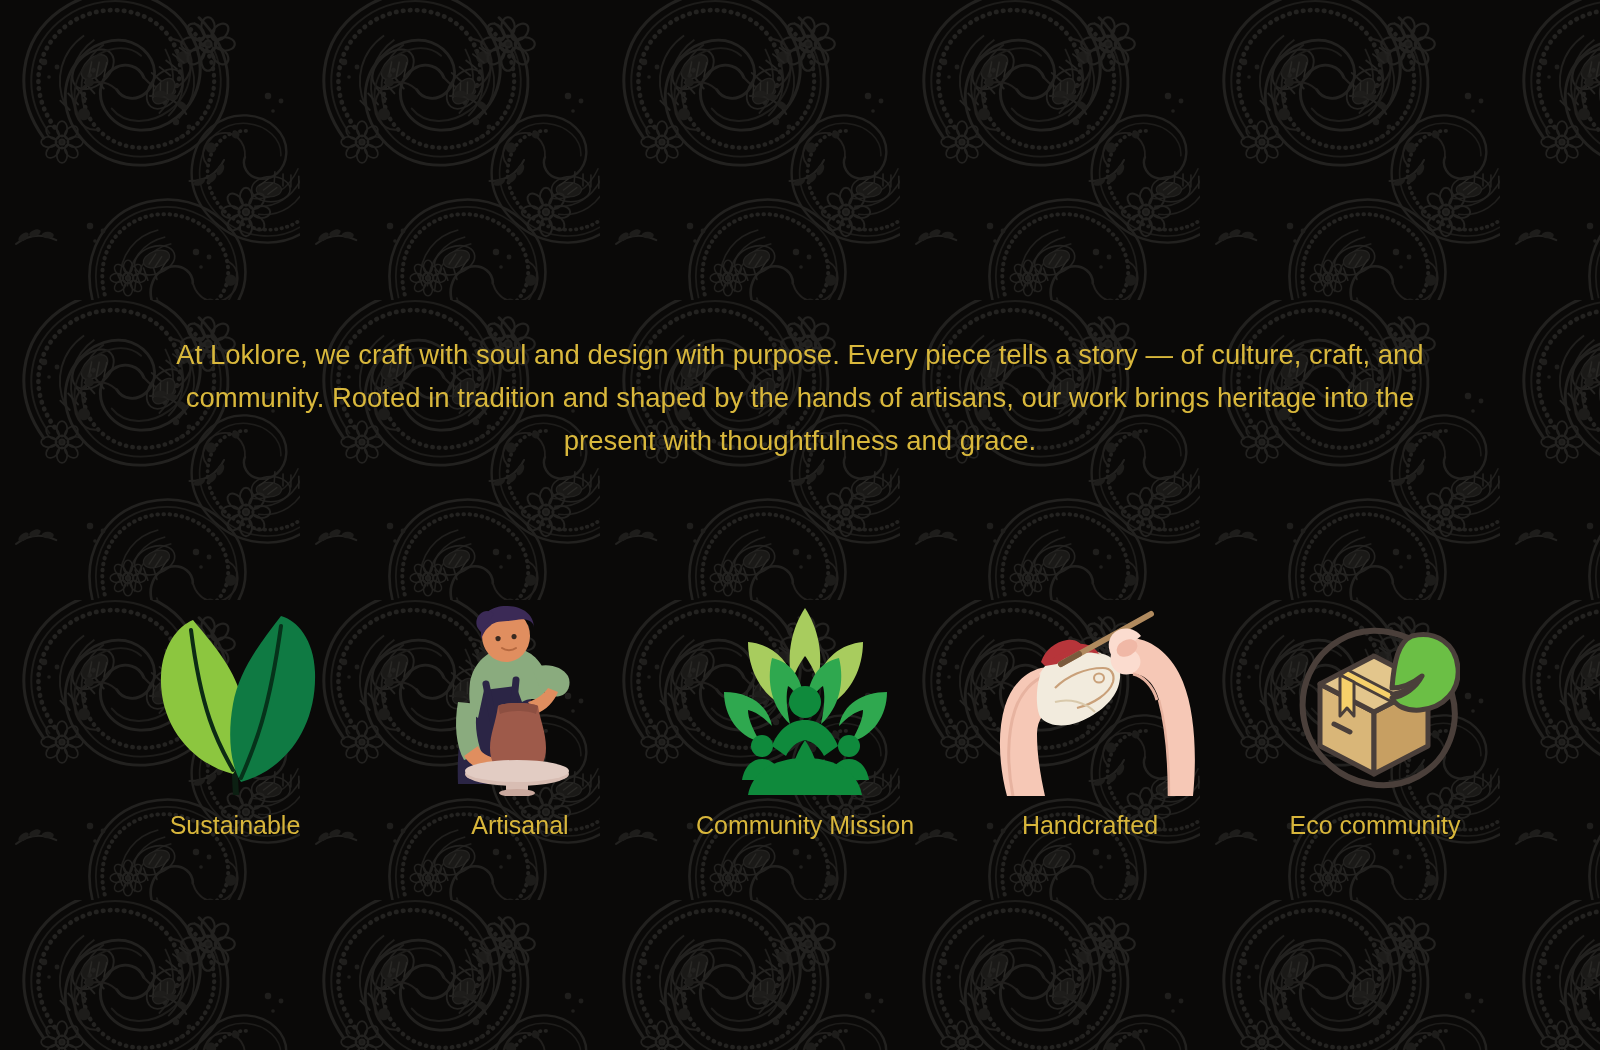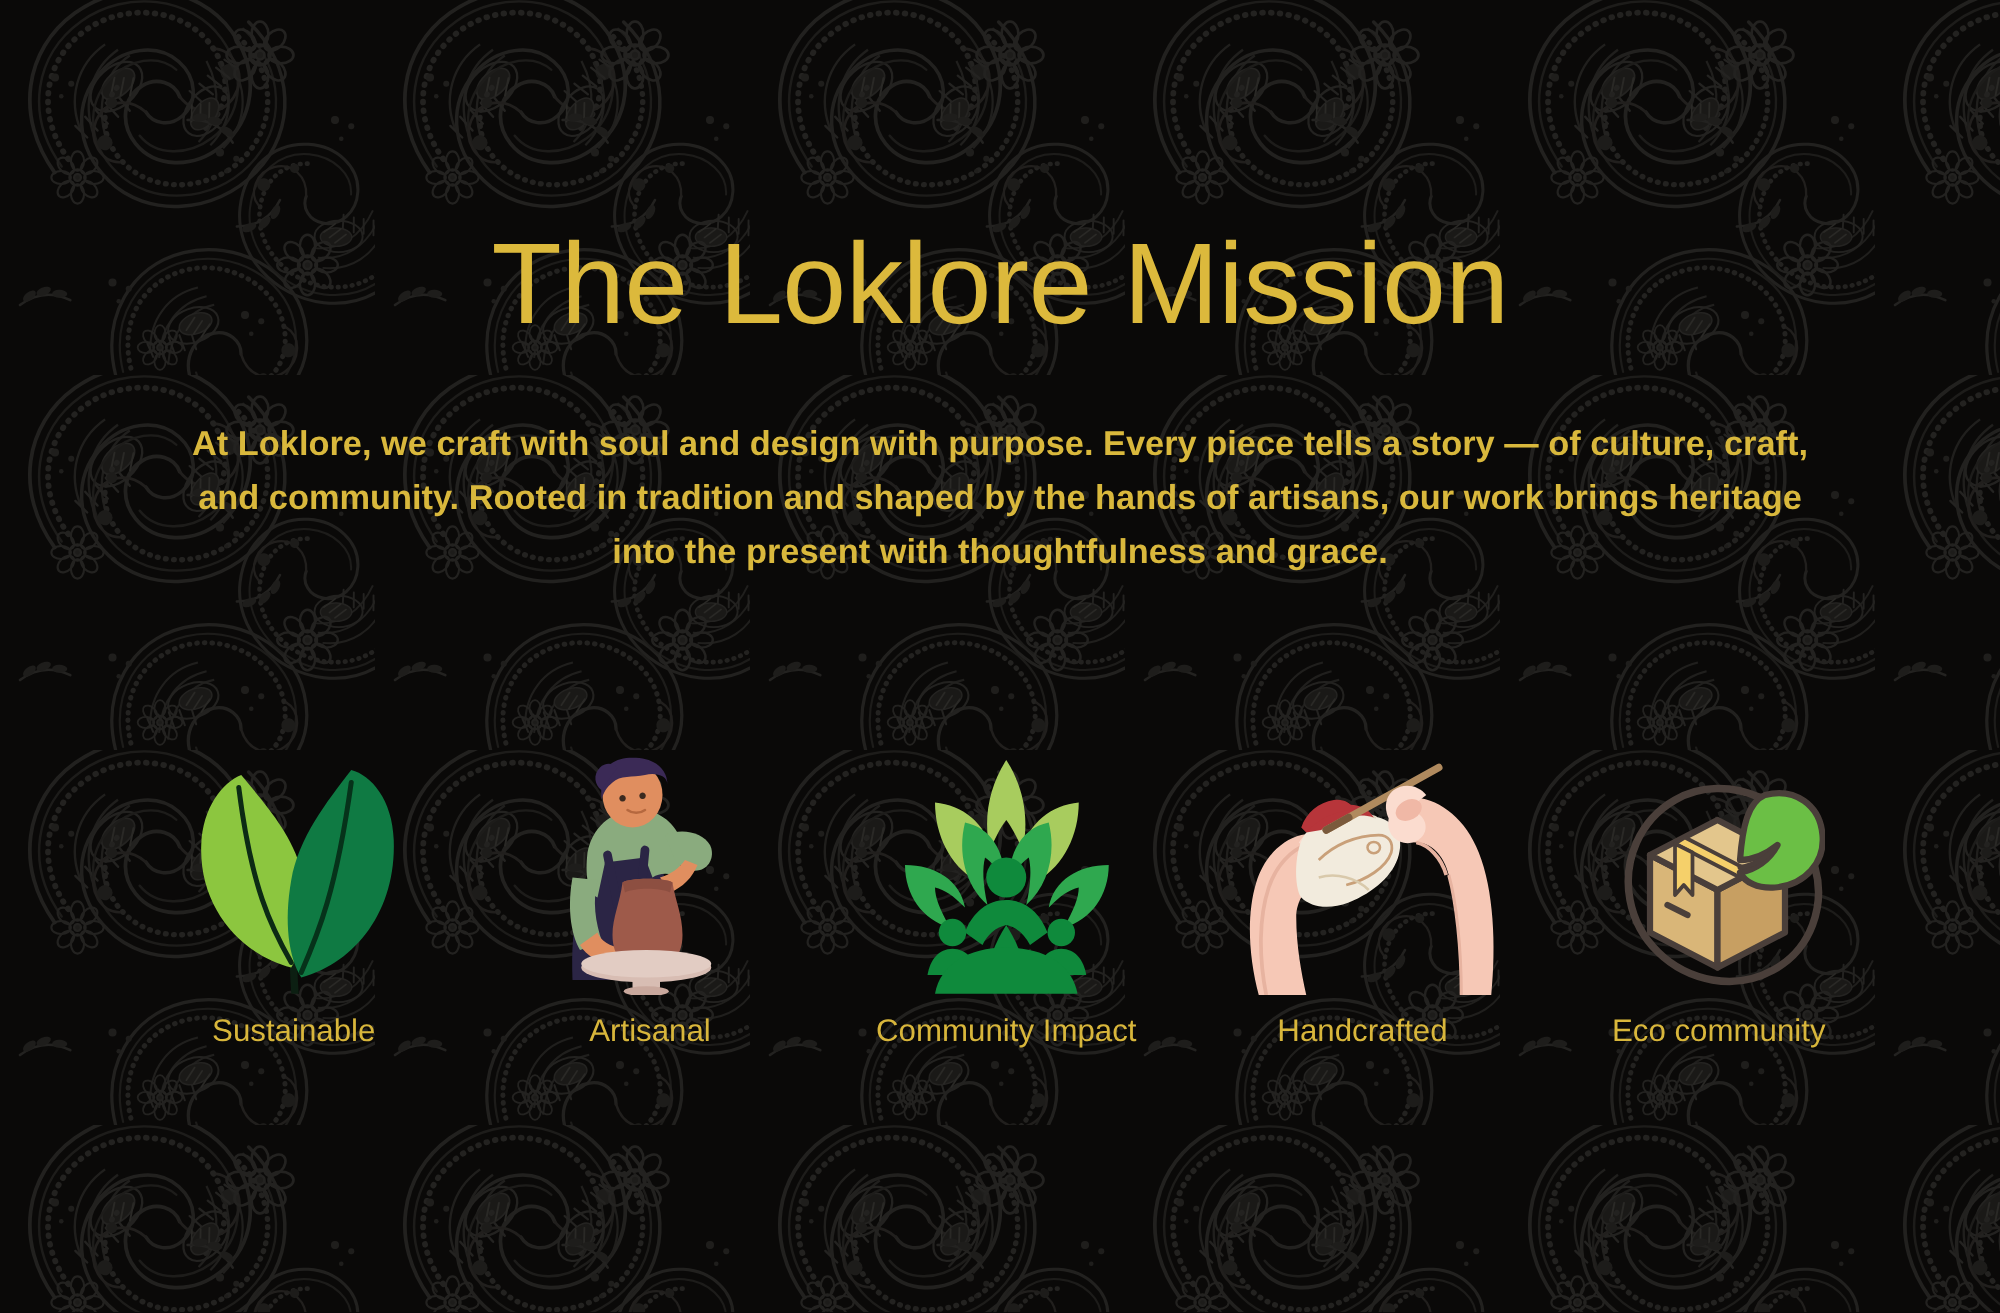--- a/index.html
+++ b/index.html
@@ -60,21 +60,21 @@
 
   
   .hero-paragraph {
     position: absolute;
     top: 333px;
     left: 150px;
     width: 1300px;
     text-align: center;
     font-size: 27.5px;
     line-height: 43px;
-    font-weight: 700;
+    font-weight: 400;
     color: #d9b83c;
   }
 
   
   .features-row {
     position: absolute;
     top: 600px;
     left: 110px;
     width: 1390px;
     height: 240px;
@@ -196,21 +196,20 @@
         <use href="#pz-dots" transform="translate(268,96)"></use>
         <use href="#pz-dots" transform="translate(90,226)"></use>
         <use href="#pz-dots" transform="translate(196,252)"></use>
       </pattern>
     </defs>
     <rect width="1600" height="1050" fill="url(#paisley-tile)"></rect>
   </svg>
 
   <div id="content">
 
-    <h1 class="hero-title">The Loklore Mission</h1>
 
     <p class="hero-paragraph">At Loklore, we craft with soul and design with purpose. Every piece tells a story — of culture, craft, and community. Rooted in tradition and shaped by the hands of artisans, our work brings heritage into the present with thoughtfulness and grace.</p>
 
     <div class="features-row">
 
       <div class="feature-item fi-sustainable">
         <div class="feature-icon">
           <svg width="180" height="182" viewBox="0 0 180 182" aria-hidden="true">
 
             <path d="M88,181 C86,150 86,122 90,96 L96,96 C92,124 92,152 94,181 Z" fill="#0c1f12"></path>
@@ -298,21 +297,21 @@
 
             <circle cx="44" cy="140" r="11" fill="#0f8a3c"></circle>
             <path d="M44,153 C33,153 26,162 24,174 L64,174 C62,162 55,153 44,153 Z" fill="#0f8a3c"></path>
 
             <circle cx="131" cy="140" r="11" fill="#0f8a3c"></circle>
             <path d="M131,153 C120,153 113,162 111,174 L151,174 C149,162 142,153 131,153 Z" fill="#0f8a3c"></path>
 
             <path d="M30,189 C34,166 56,152 87,152 C118,152 140,166 144,189 Z" fill="#0f8a3c"></path>
           </svg>
         </div>
-        <div class="feature-label">Community Impact</div>
+        <div class="feature-label">Community Mission</div>
       </div>
 
       <div class="feature-item fi-handcrafted">
         <div class="feature-icon">
           <svg width="215" height="190" viewBox="0 0 215 190" aria-hidden="true">
 
             <path d="M24,190 C16,160 14,126 22,100 C28,80 42,66 58,62
                      C70,59 80,64 84,74 C88,84 84,94 74,98
                      C62,103 54,114 54,128 C54,150 58,172 62,190 Z" fill="#f6c8b6"></path>
             <path d="M30,190 C24,160 24,128 32,104 C38,86 50,74 62,70

